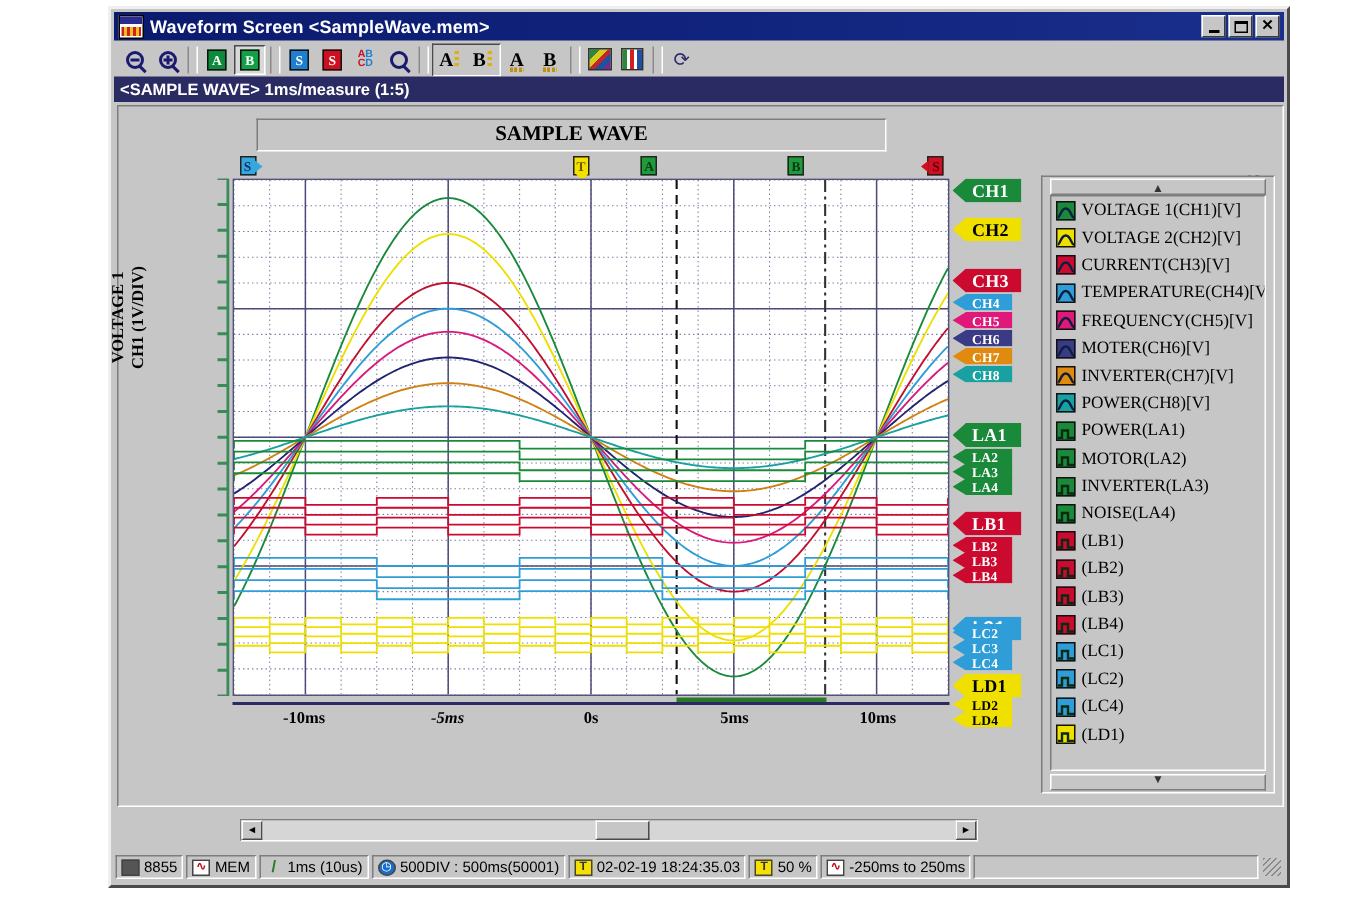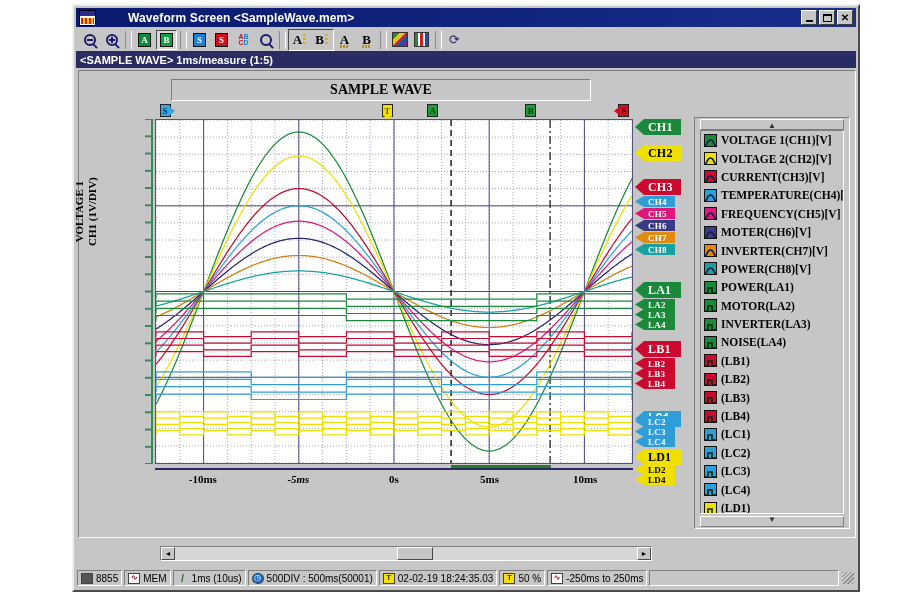--- a/index.html
+++ b/index.html
@@ -5,21 +5,21 @@
   html,body{margin:0;padding:0;background:#fff;}
   body{width:900px;height:600px;font-family:"Liberation Sans",sans-serif;overflow:hidden;}
 
   .app{position:absolute;left:72px;top:4px;width:788px;height:588px;background:#c6c6c6;
        border:2px solid #c6c6c6;border-top-color:#efefef;border-left-color:#efefef;
        border-right-color:#4a4a4a;border-bottom-color:#4a4a4a;box-sizing:border-box;}
 
   
   .titlebar{position:absolute;left:2px;top:2px;right:2px;height:19px;
             background:linear-gradient(90deg,#0a1a6e 0%,#12257f 60%,#1a2f8c 100%);
-            display:flex;align-items:center;padding:0 2px;box-sizing:border-box;gap:28px;}
+            display:flex;align-items:center;padding:0 2px;box-sizing:border-box;}
   .tb-icon{width:15px;height:14px;background:#fff;border:1px solid #000;margin:0 4px 0 1px;
            position:relative;overflow:hidden;flex:0 0 auto;}
   .tb-icon::before{content:"";position:absolute;left:0;right:0;top:0;height:5px;background:#2b2b8f;}
   .tb-icon::after{content:"";position:absolute;left:1px;right:1px;bottom:1px;height:6px;
            background:repeating-linear-gradient(90deg,#d02020 0 2px,#f0c020 2px 4px);}
   .tb-title{color:#fff;font-size:12px;font-weight:bold;letter-spacing:.1px;white-space:nowrap;
             font-family:"Liberation Sans",sans-serif;}
   .tb-btns{margin-left:auto;display:flex;gap:2px;padding-right:1px;}
   .tb-btn{width:16px;height:15px;background:#c6c6c6;box-sizing:border-box;
           border:1px solid;border-color:#fff #3a3a3a #3a3a3a #fff;
@@ -121,21 +121,21 @@
   .tag.big{height:16px;font-size:12px;}
   .tag.sm{height:11px;font-size:9px;}
 
   
   .legend{position:absolute;left:615px;top:46px;width:156px;height:412px;background:#c6c6c6;
           border:1px solid;border-color:#7d7d7d #fff #fff #7d7d7d;box-sizing:border-box;}
   .legend-inner{position:absolute;left:5px;top:12px;right:5px;bottom:14px;background:#c6c6c6;
           border:1px solid;border-color:#7d7d7d #fff #fff #7d7d7d;overflow:hidden;box-sizing:border-box;}
   .lgrow{display:flex;align-items:center;height:18.4px;padding-left:3px;}
   .lgico{width:13px;height:13px;border:1px solid #111;margin-right:4px;flex:0 0 auto;position:relative;overflow:hidden;box-sizing:border-box;}
-  .lgtxt{font-family:"Liberation Serif",serif;font-weight:bold;font-size:11.5px;color:#000;white-space:nowrap;}
+  .lgtxt{font-family:"Liberation Serif",serif;font-weight:normal;font-size:11.5px;color:#000;white-space:nowrap;}
   .lg-arrow{position:absolute;left:0;right:0;height:11px;display:flex;align-items:center;justify-content:center;
             font-size:8px;color:#333;}
   .lg-arrow.up{top:0;} .lg-arrow.dn{bottom:1px;}
   .lgbarbox{position:absolute;left:5px;right:5px;height:11px;background:#c6c6c6;
             border:1px solid;border-color:#fff #7d7d7d #7d7d7d #fff;box-sizing:border-box;}
 
   
   .hscroll{position:absolute;left:86px;top:540px;width:492px;height:15px;background:#c6c6c6;
            border:1px solid;border-color:#7d7d7d #fff #fff #7d7d7d;display:flex;align-items:center;box-sizing:border-box;}
   .sbtn{width:14px;height:13px;background:#c6c6c6;border:1px solid;border-color:#fff #4a4a4a #4a4a4a #fff;
@@ -580,26 +580,20 @@
           <div class="lgrow">
             <span class="lgico" style="background: rgb(47, 158, 216);"><svg width="11" height="11" viewBox="0 0 11 11">
                 <path d="M0 8 L3 8 L3 3 L7 3 L7 8 L11 8" fill="none" stroke="#0a2a12" stroke-width="1.6"></path>
               </svg></span>
             <span class="lgtxt">(LC2)</span>
           </div>
           <div class="lgrow">
             <span class="lgico" style="background: rgb(47, 158, 216);"><svg width="11" height="11" viewBox="0 0 11 11">
                 <path d="M0 8 L3 8 L3 3 L7 3 L7 8 L11 8" fill="none" stroke="#0a2a12" stroke-width="1.6"></path>
               </svg></span>
-            <span class="lgtxt">(LC3)</span>
-          </div>
-          <div class="lgrow">
-            <span class="lgico" style="background: rgb(47, 158, 216);"><svg width="11" height="11" viewBox="0 0 11 11">
-                <path d="M0 8 L3 8 L3 3 L7 3 L7 8 L11 8" fill="none" stroke="#0a2a12" stroke-width="1.6"></path>
-              </svg></span>
             <span class="lgtxt">(LC4)</span>
           </div>
           <div class="lgrow">
             <span class="lgico" style="background: rgb(240, 224, 0);"><svg width="11" height="11" viewBox="0 0 11 11">
                 <path d="M0 8 L3 8 L3 3 L7 3 L7 8 L11 8" fill="none" stroke="#0a2a12" stroke-width="1.6"></path>
               </svg></span>
             <span class="lgtxt">(LD1)</span>
           </div>
         </div>
       <div class="lgbarbox" style="bottom:1px;">

